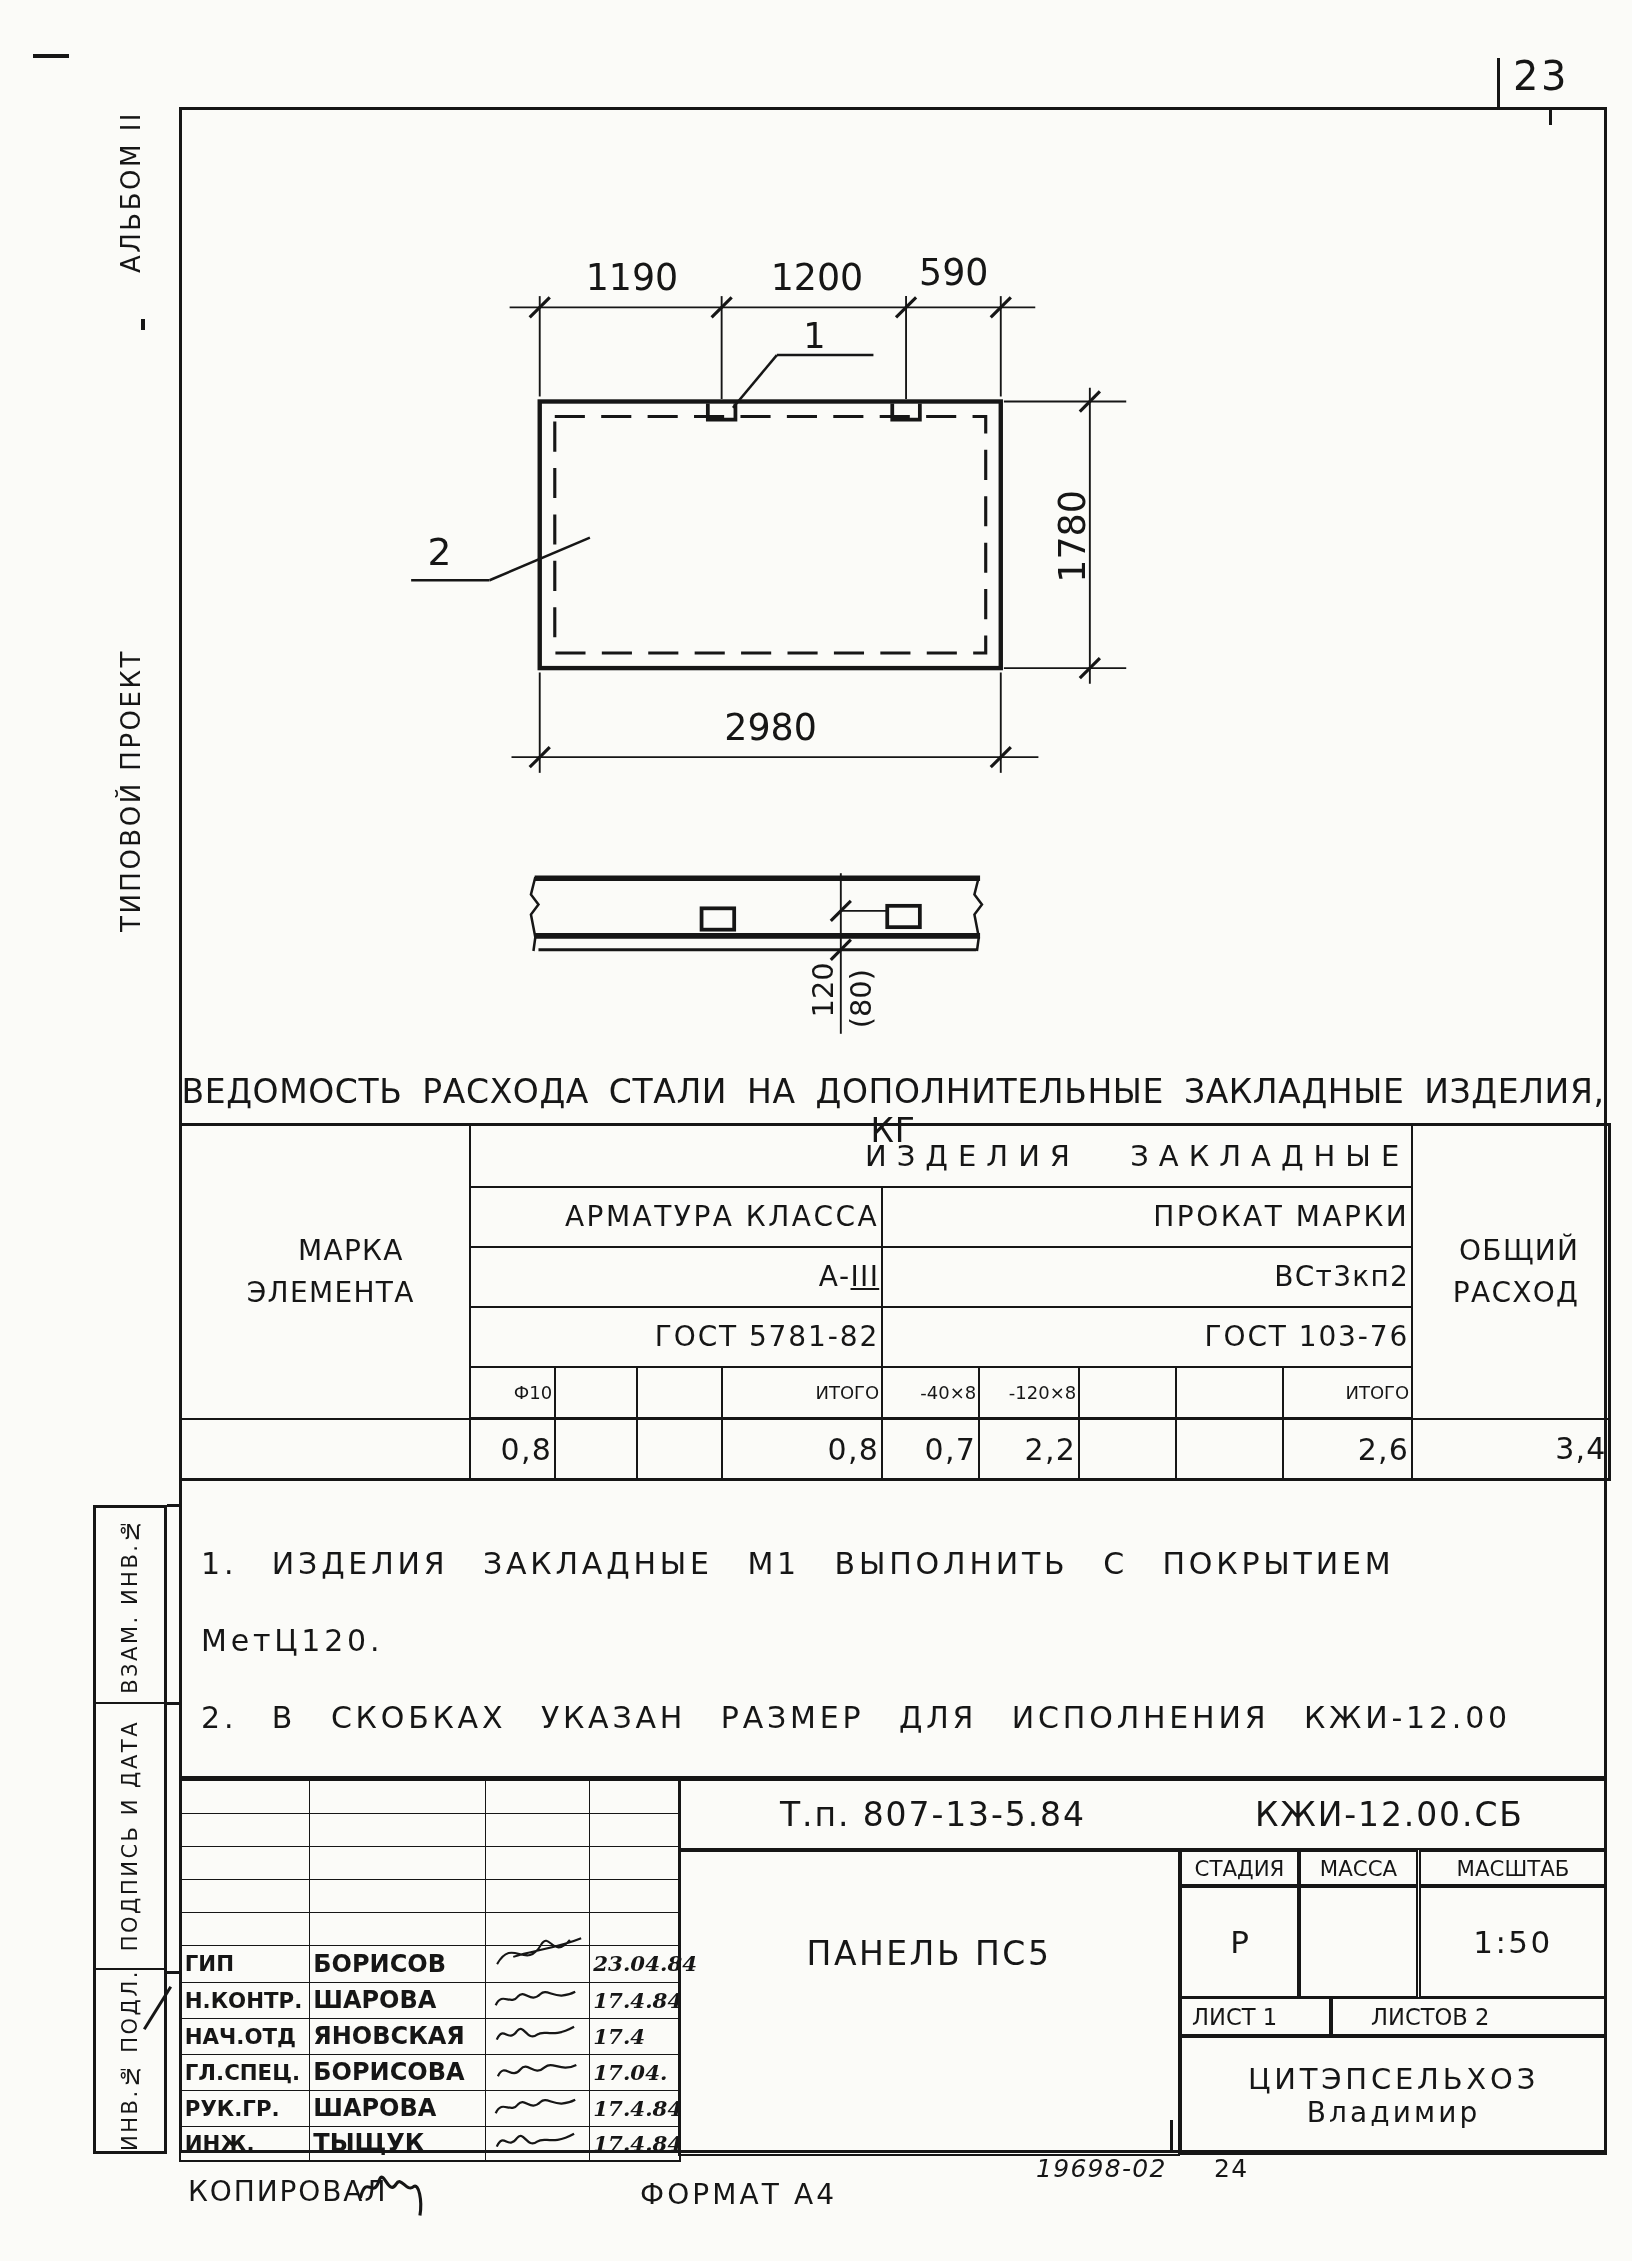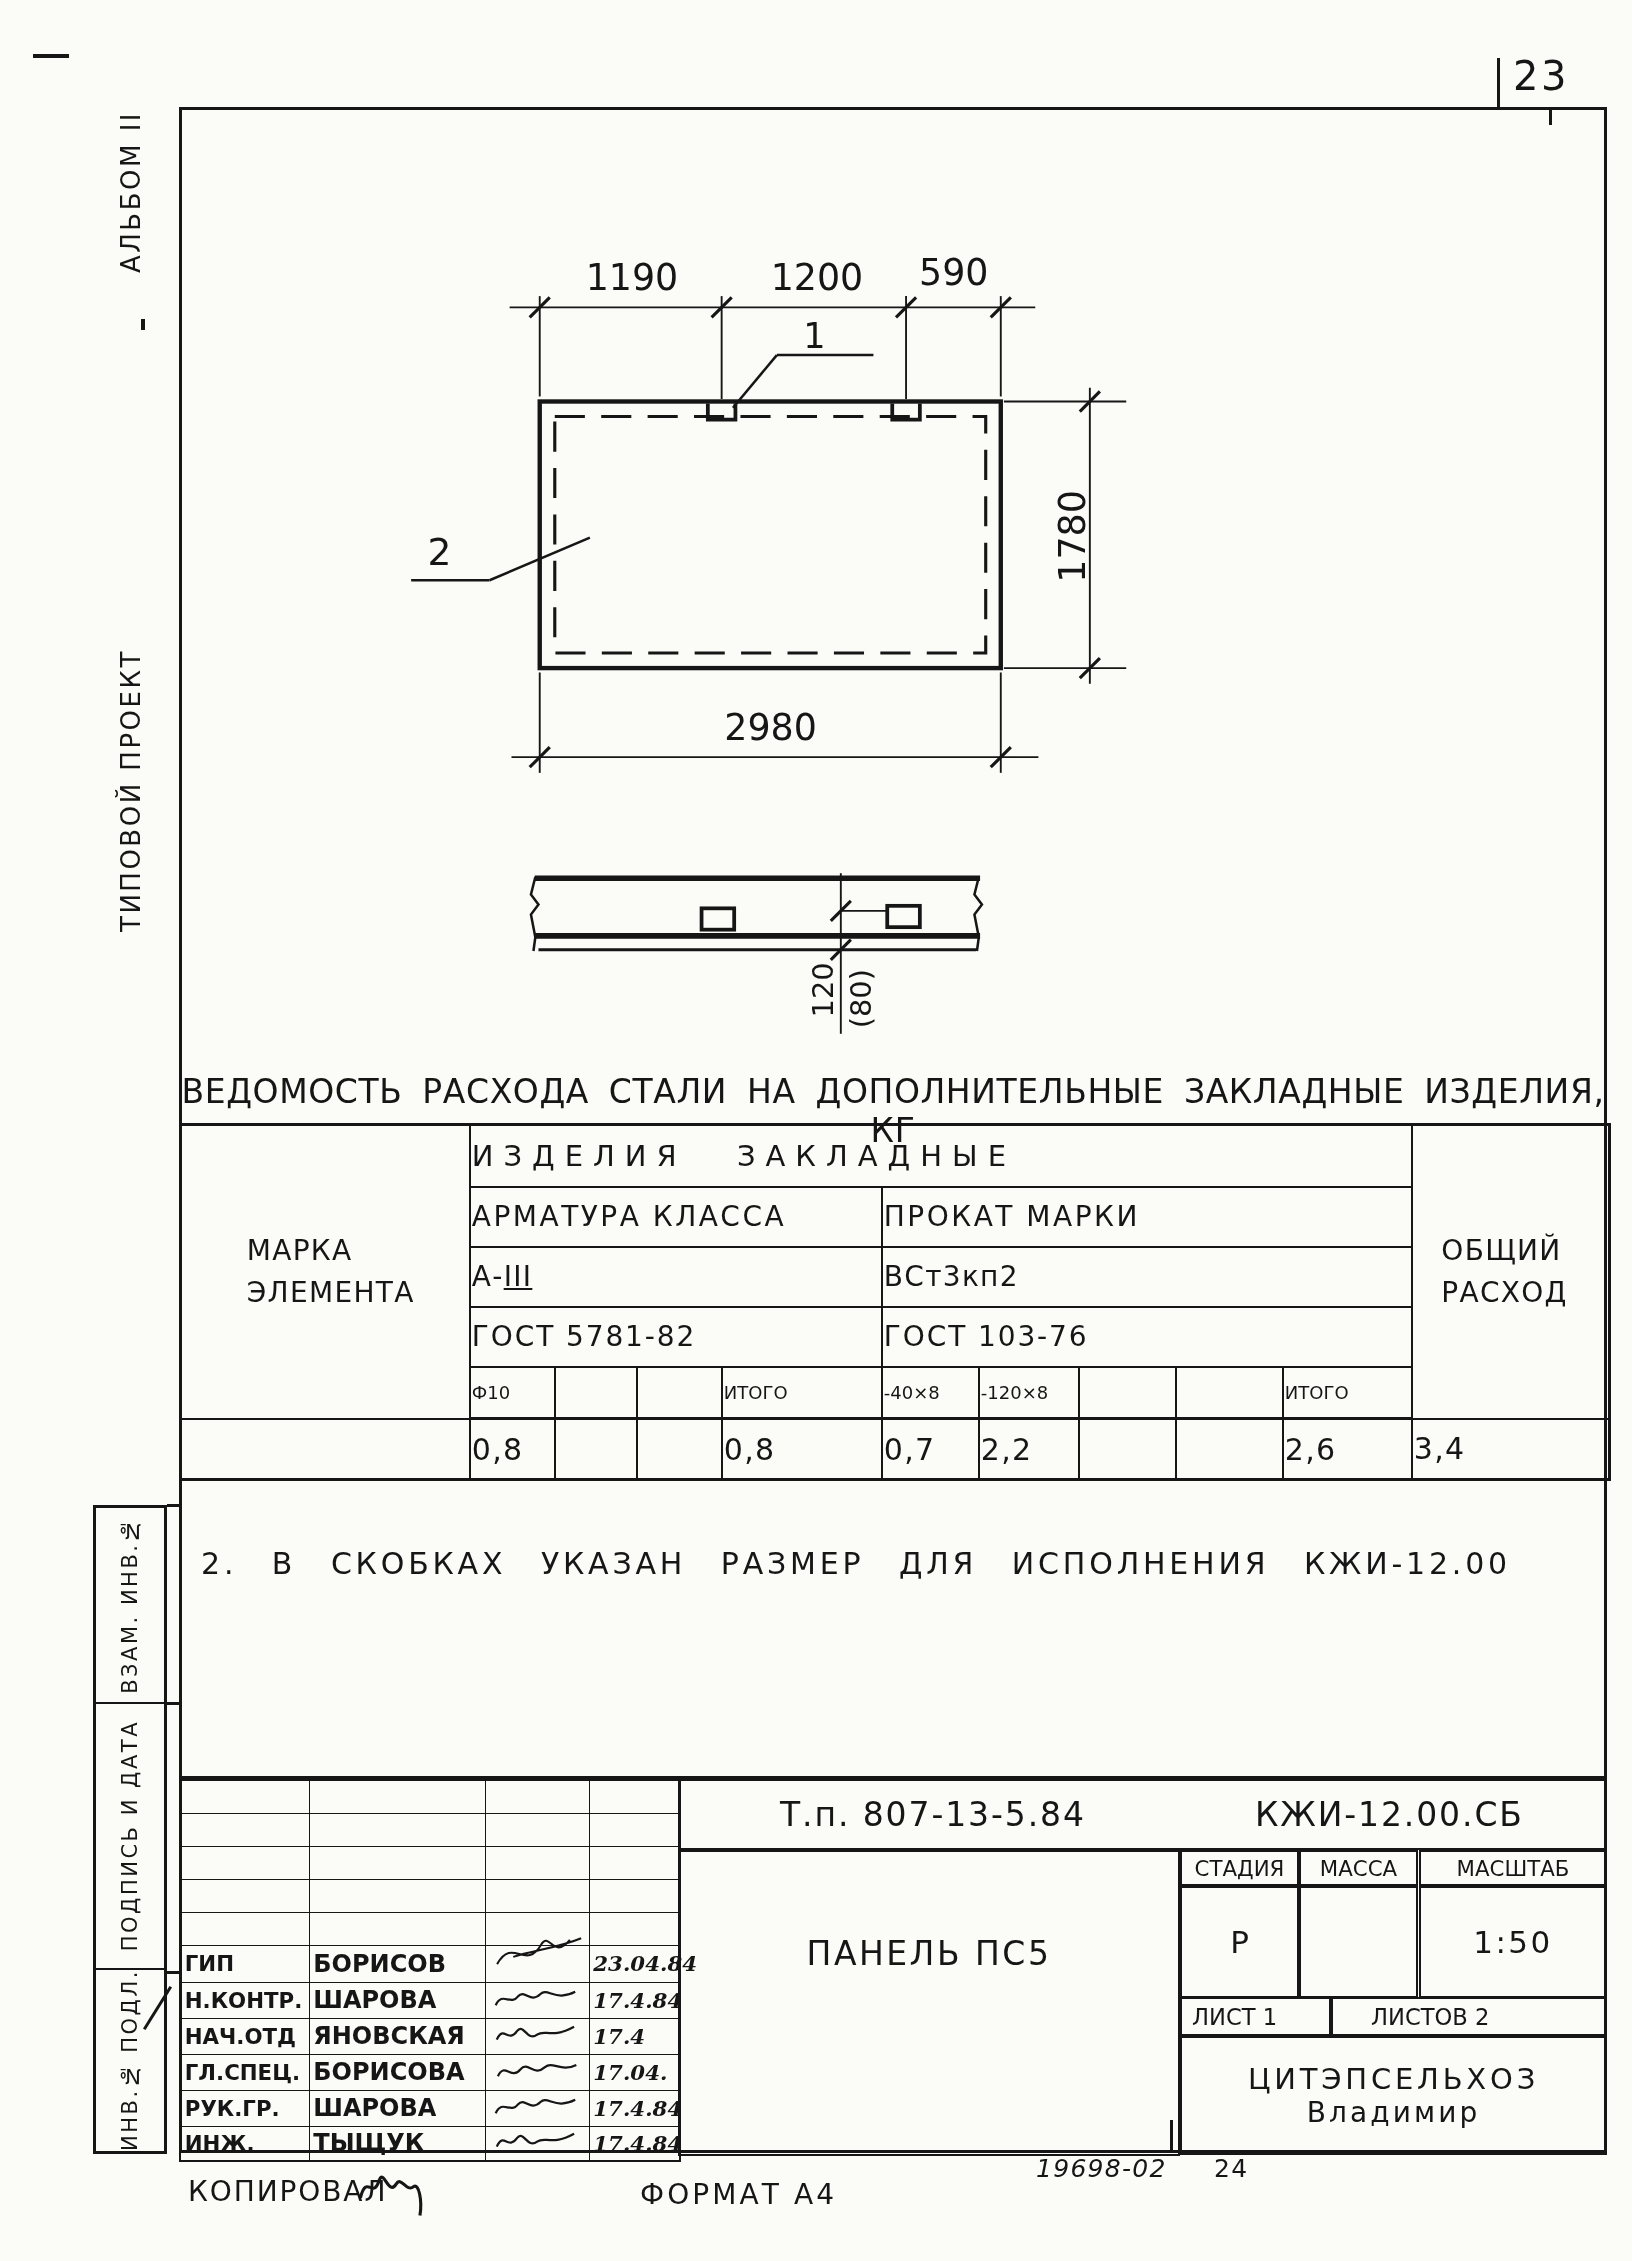--- a/index.html
+++ b/index.html
@@ -9,21 +9,21 @@
   .abs{position:absolute;}
   .line{position:absolute;background:#161616;}
   .uc{text-transform:uppercase;}
   .vtext{writing-mode:vertical-rl;transform:rotate(180deg);text-align:center;
          letter-spacing:2.5px;white-space:nowrap;}
   .frame{position:absolute;left:179px;top:107px;width:1428px;height:2046px;
          border:3.1px solid #161616;}
   
   table.steel{border-collapse:collapse;table-layout:fixed;width:1428px;
               position:absolute;left:179px;top:1123px;border:3.8px solid #161616;}
-  table.steel td{border:2.5px solid #161616;text-align:left;vertical-align:middle;
+  table.steel td{border:2.5px solid #161616;text-align:right;vertical-align:middle;
                  font-size:28px;letter-spacing:1.3px;padding:1.3px;overflow:hidden;}
   table.steel tr.subrow td{border-bottom:3.8px solid #161616;font-size:18px;letter-spacing:0;}
   table.steel tr.valrow td{font-size:30px;}
   .groupcell{letter-spacing:10px !important;word-spacing:31px;font-size:29px !important;}
   .wrapnarrow{display:block;width:157px;margin:0 auto;line-height:1.5;}
   .wraptotal{display:block;width:138px;margin:0 auto;line-height:1.5;}
   .ovl{text-decoration:underline;}
   
   .tb{position:absolute;left:179px;top:1776px;width:1428px;height:377px;
       border-top:3.1px solid #161616;}
@@ -191,20 +191,21 @@
       <td>2,2</td>
       <td></td>
       <td></td>
       <td>2,6</td>
       <td>3,4</td>
     </tr>
   </tbody>
     </table>
 
   <div class="abs" style="left:201px;top:1525px;width:1400px;font-size:30px;letter-spacing:3.8px;word-spacing:21.3px;line-height:77px;">
+    <div>1. ИЗДЕЛИЯ ЗАКЛАДНЫЕ М1 ВЫПОЛНИТЬ С ПОКРЫТИЕМ МетЦ120.</div>
     <div>2. В СКОБКАХ УКАЗАН РАЗМЕР ДЛЯ ИСПОЛНЕНИЯ КЖИ-12.00</div>
   </div>
 
   <div class="tb">
 
     <table class="sig">
       <colgroup>
           <col style="width:129px">
           <col style="width:176px">
           <col style="width:104px">

